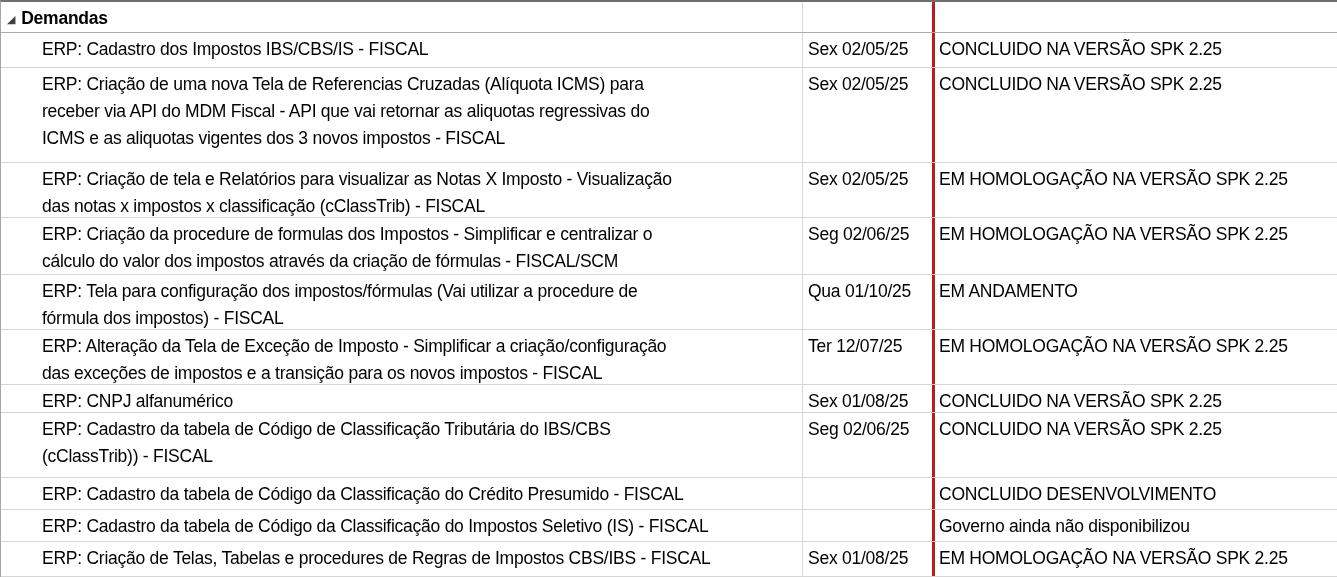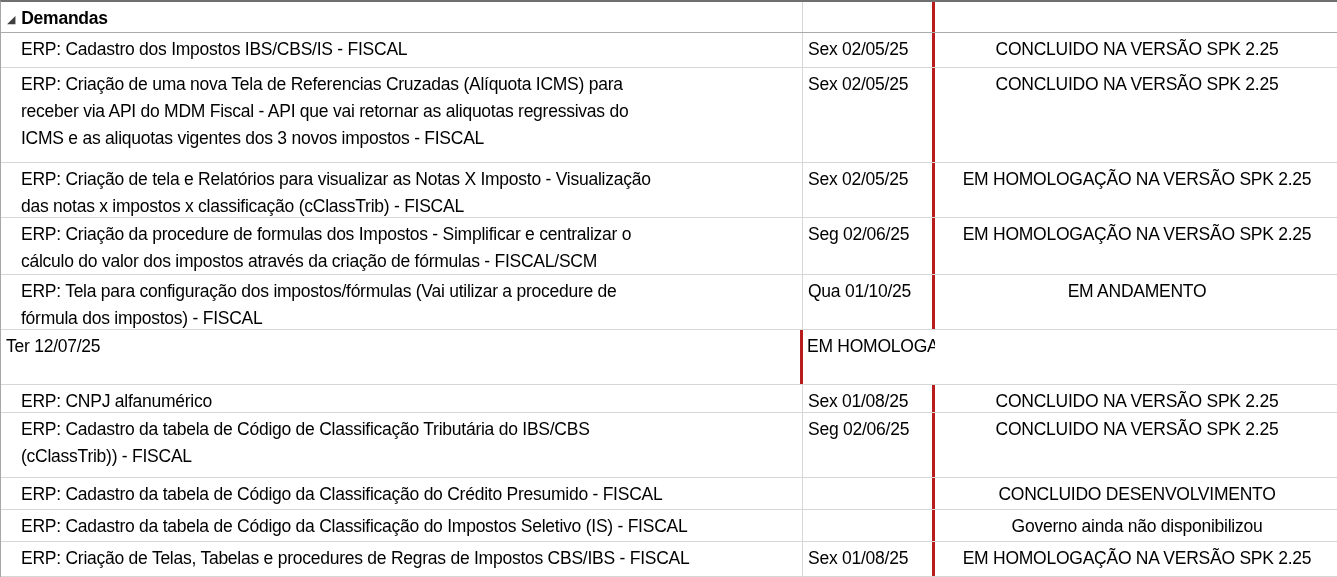--- a/index.html
+++ b/index.html
@@ -25,32 +25,31 @@
   }
   .row.header { border-bottom: 1px solid #ababab; }
   .cell {
     font-size: 17.5px;
     line-height: 27px;
     letter-spacing: -0.25px;
     overflow: hidden;
   }
   .c1 {
     border-right: 1px solid #d6d6d6;
-    padding: 3px 6px 0 20px;
+    padding: 3px 6px 0 41px;
     white-space: pre-wrap;
   }
   .c2 {
     border-right: 3px solid #b91c1c;
     padding: 3px 2px 0 5px;
     white-space: nowrap;
   }
   .c3 {
     padding: 3px 2px 0 4px;
     white-space: nowrap;
-    text-align: center;
   }
   .header .c1 {
     padding: 2px 6px 0 6px;
     font-weight: bold;
     white-space: nowrap;
     display: flex;
     align-items: center;
   }
   .tri-icon {
     display: inline-block;
@@ -105,20 +104,22 @@
   </div>
 
   <div class="row" style="height:55px">
     <div class="cell c1">ERP: Tela para configuração dos impostos/fórmulas (Vai utilizar a procedure de
 fórmula dos impostos) - FISCAL</div>
     <div class="cell c2">Qua 01/10/25</div>
     <div class="cell c3">EM ANDAMENTO</div>
   </div>
 
   <div class="row" style="height:55px">
+    <div class="cell c1">ERP: Alteração da Tela de Exceção de Imposto - Simplificar a criação/configuração
+das exceções de impostos e a transição para os novos impostos - FISCAL</div>
     <div class="cell c2">Ter 12/07/25</div>
     <div class="cell c3">EM HOMOLOGAÇÃO NA VERSÃO SPK 2.25</div>
   </div>
 
   <div class="row" style="height:28px">
     <div class="cell c1">ERP: CNPJ alfanumérico</div>
     <div class="cell c2">Sex 01/08/25</div>
     <div class="cell c3">CONCLUIDO NA VERSÃO SPK 2.25</div>
   </div>
 

